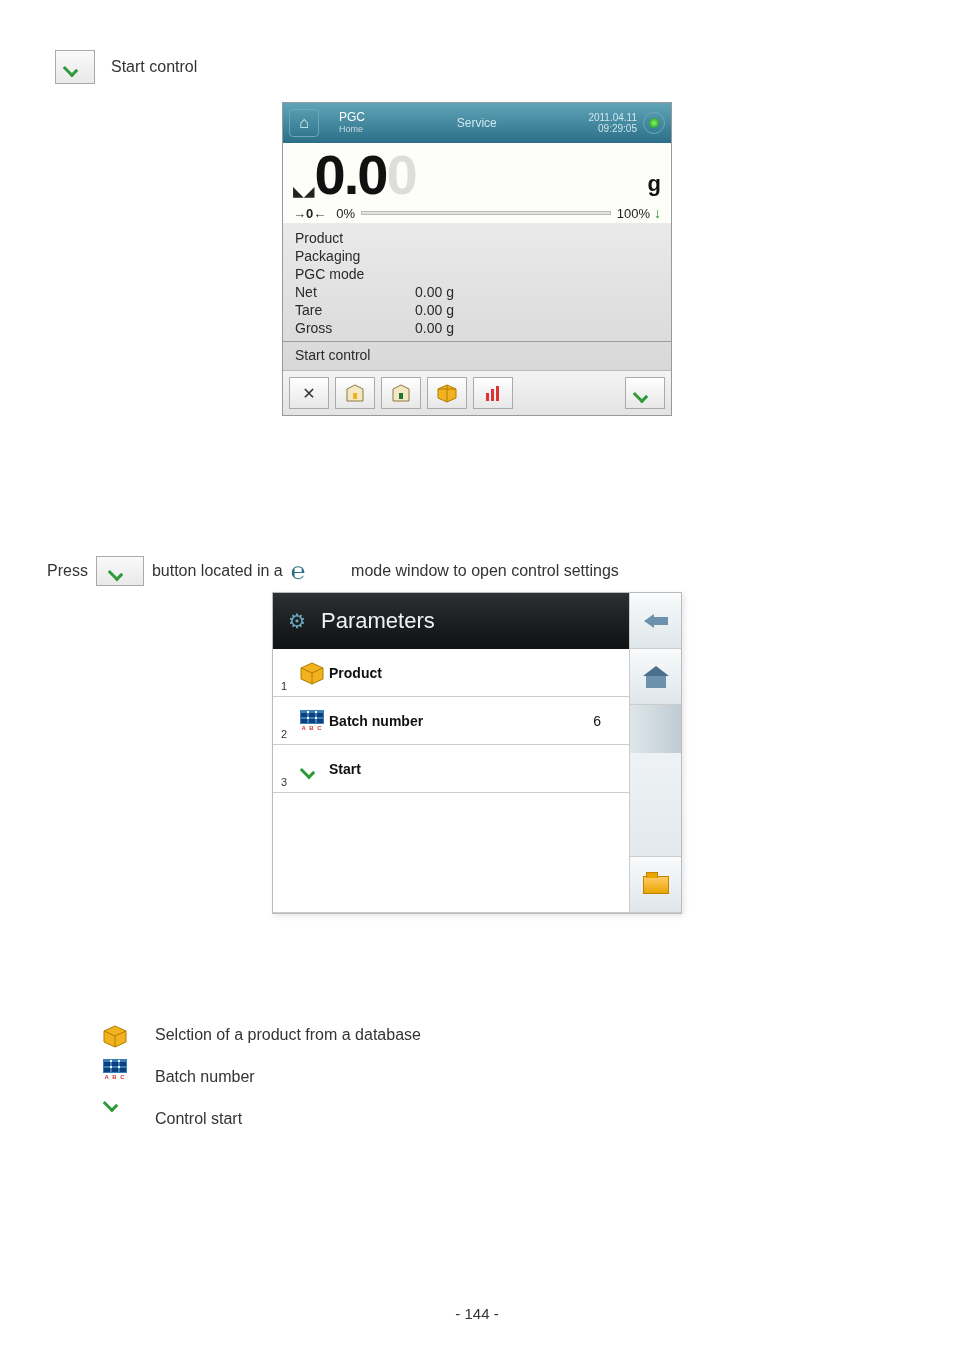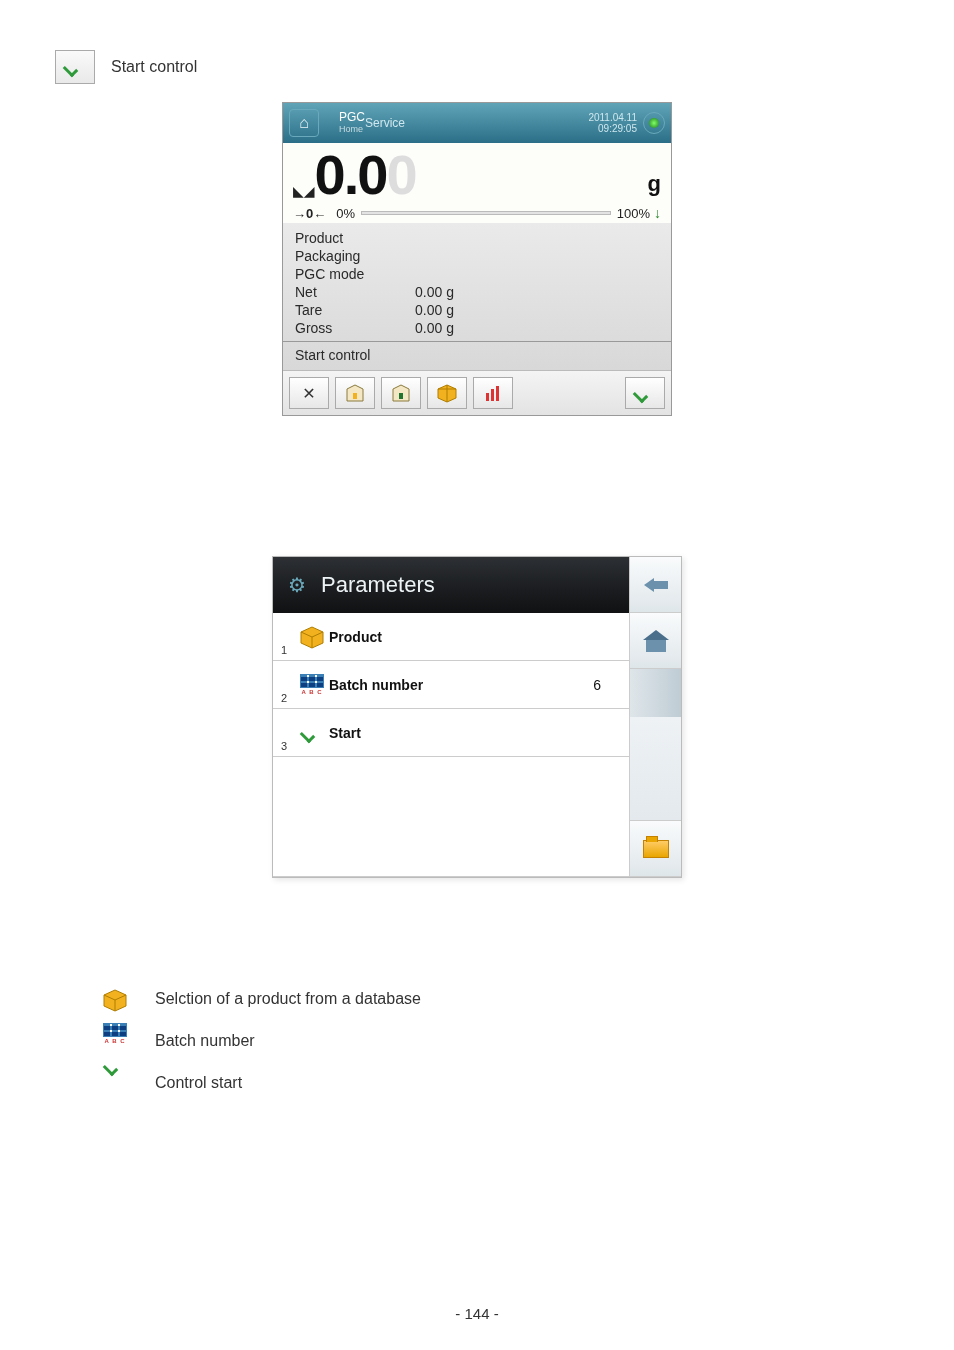--- a/index.html
+++ b/index.html
@@ -50,21 +50,21 @@
   }
   .d1-home-ico {
     width: 30px; height: 28px;
     border: 1px solid #6aa9bb;
     border-radius: 4px;
     display:flex;align-items:center;justify-content:center;
     font-size: 16px; color:#e8f3f7;
   }
   .d1-title { margin-left: 20px; line-height: 1.1; }
   .d1-title .sub { font-size: 9px; opacity: .7; display:block; }
-  .d1-mid { flex:1; text-align:left; color:#cfe7ee; font-size:12px; }
+  .d1-mid { flex:1; text-align:center; color:#cfe7ee; font-size:12px; }
   .d1-time { font-size: 10px; text-align:right; line-height:1.1; margin-right:6px; color:#cfe7ee;}
   .d1-led {
     width: 22px; height:22px; border:1px solid #6aa9bb; border-radius:50%;
     display:flex;align-items:center;justify-content:center;
   }
   .d1-led::after{content:"";width:10px;height:10px;border-radius:50%;background:radial-gradient(#7fff66,#1a7a1a);}
 
   .d1-display {
     background:#fdfdfa;
     padding: 4px 10px 2px 10px;
@@ -307,20 +307,30 @@
             <rect x="14" y="3" width="3" height="15" fill="#d33"></rect>
           </svg>
       </div>
       <div class="spacer"></div>
       <div class="d1-fbtn">
         <span class="green-check"></span>
       </div>
     </div>
   </div>
 
+  <div class="instr">
+    <span class="txt">Press</span>
+    <span class="small-btn" style="width:48px;height:30px;">
+      <span class="green-check"></span>
+    </span>
+    <span class="txt">button located in a</span>
+    <span class="e-logo">℮</span>
+    <span style="width:30px;"></span>
+    <span class="txt">mode window to open control settings</span>
+  </div>
 
   <div class="device2">
     <div class="d2-main">
       <div class="d2-header">
         <span class="gear-ico">⚙</span>
         <span class="d2-title">Parameters</span>
       </div>
       <div class="d2-row">
         <span class="num">1</span>
         <span class="ico cube-ico">

